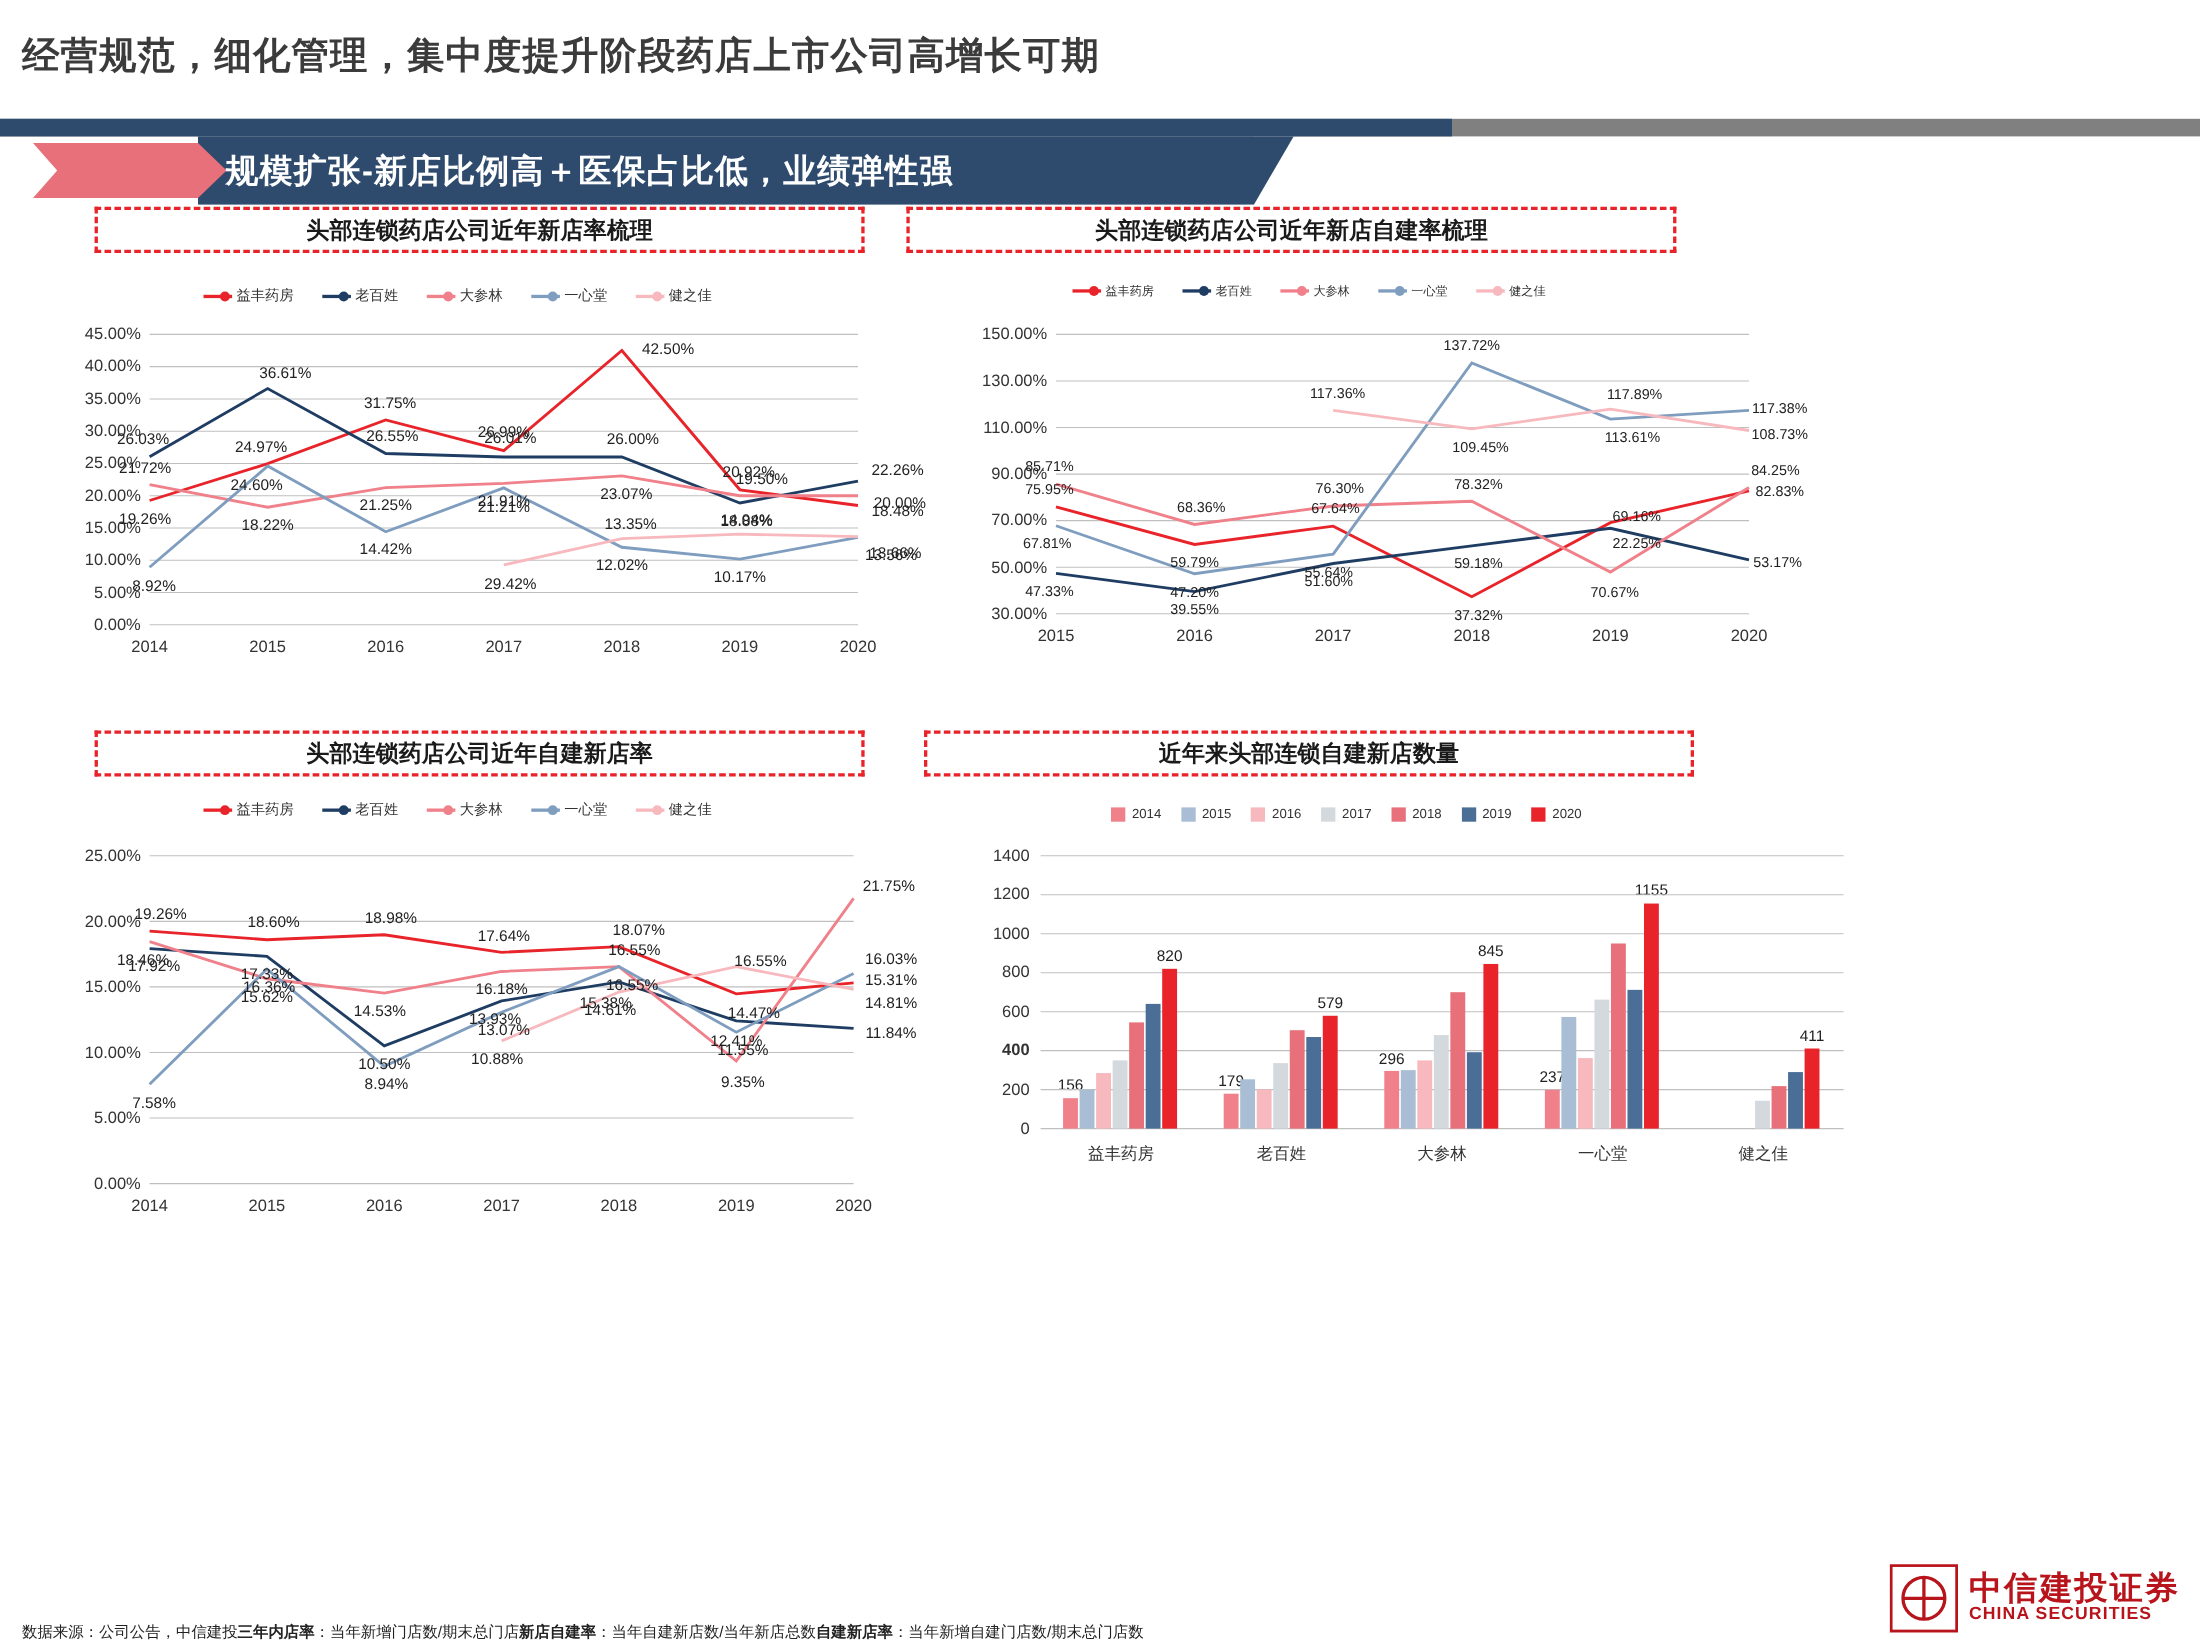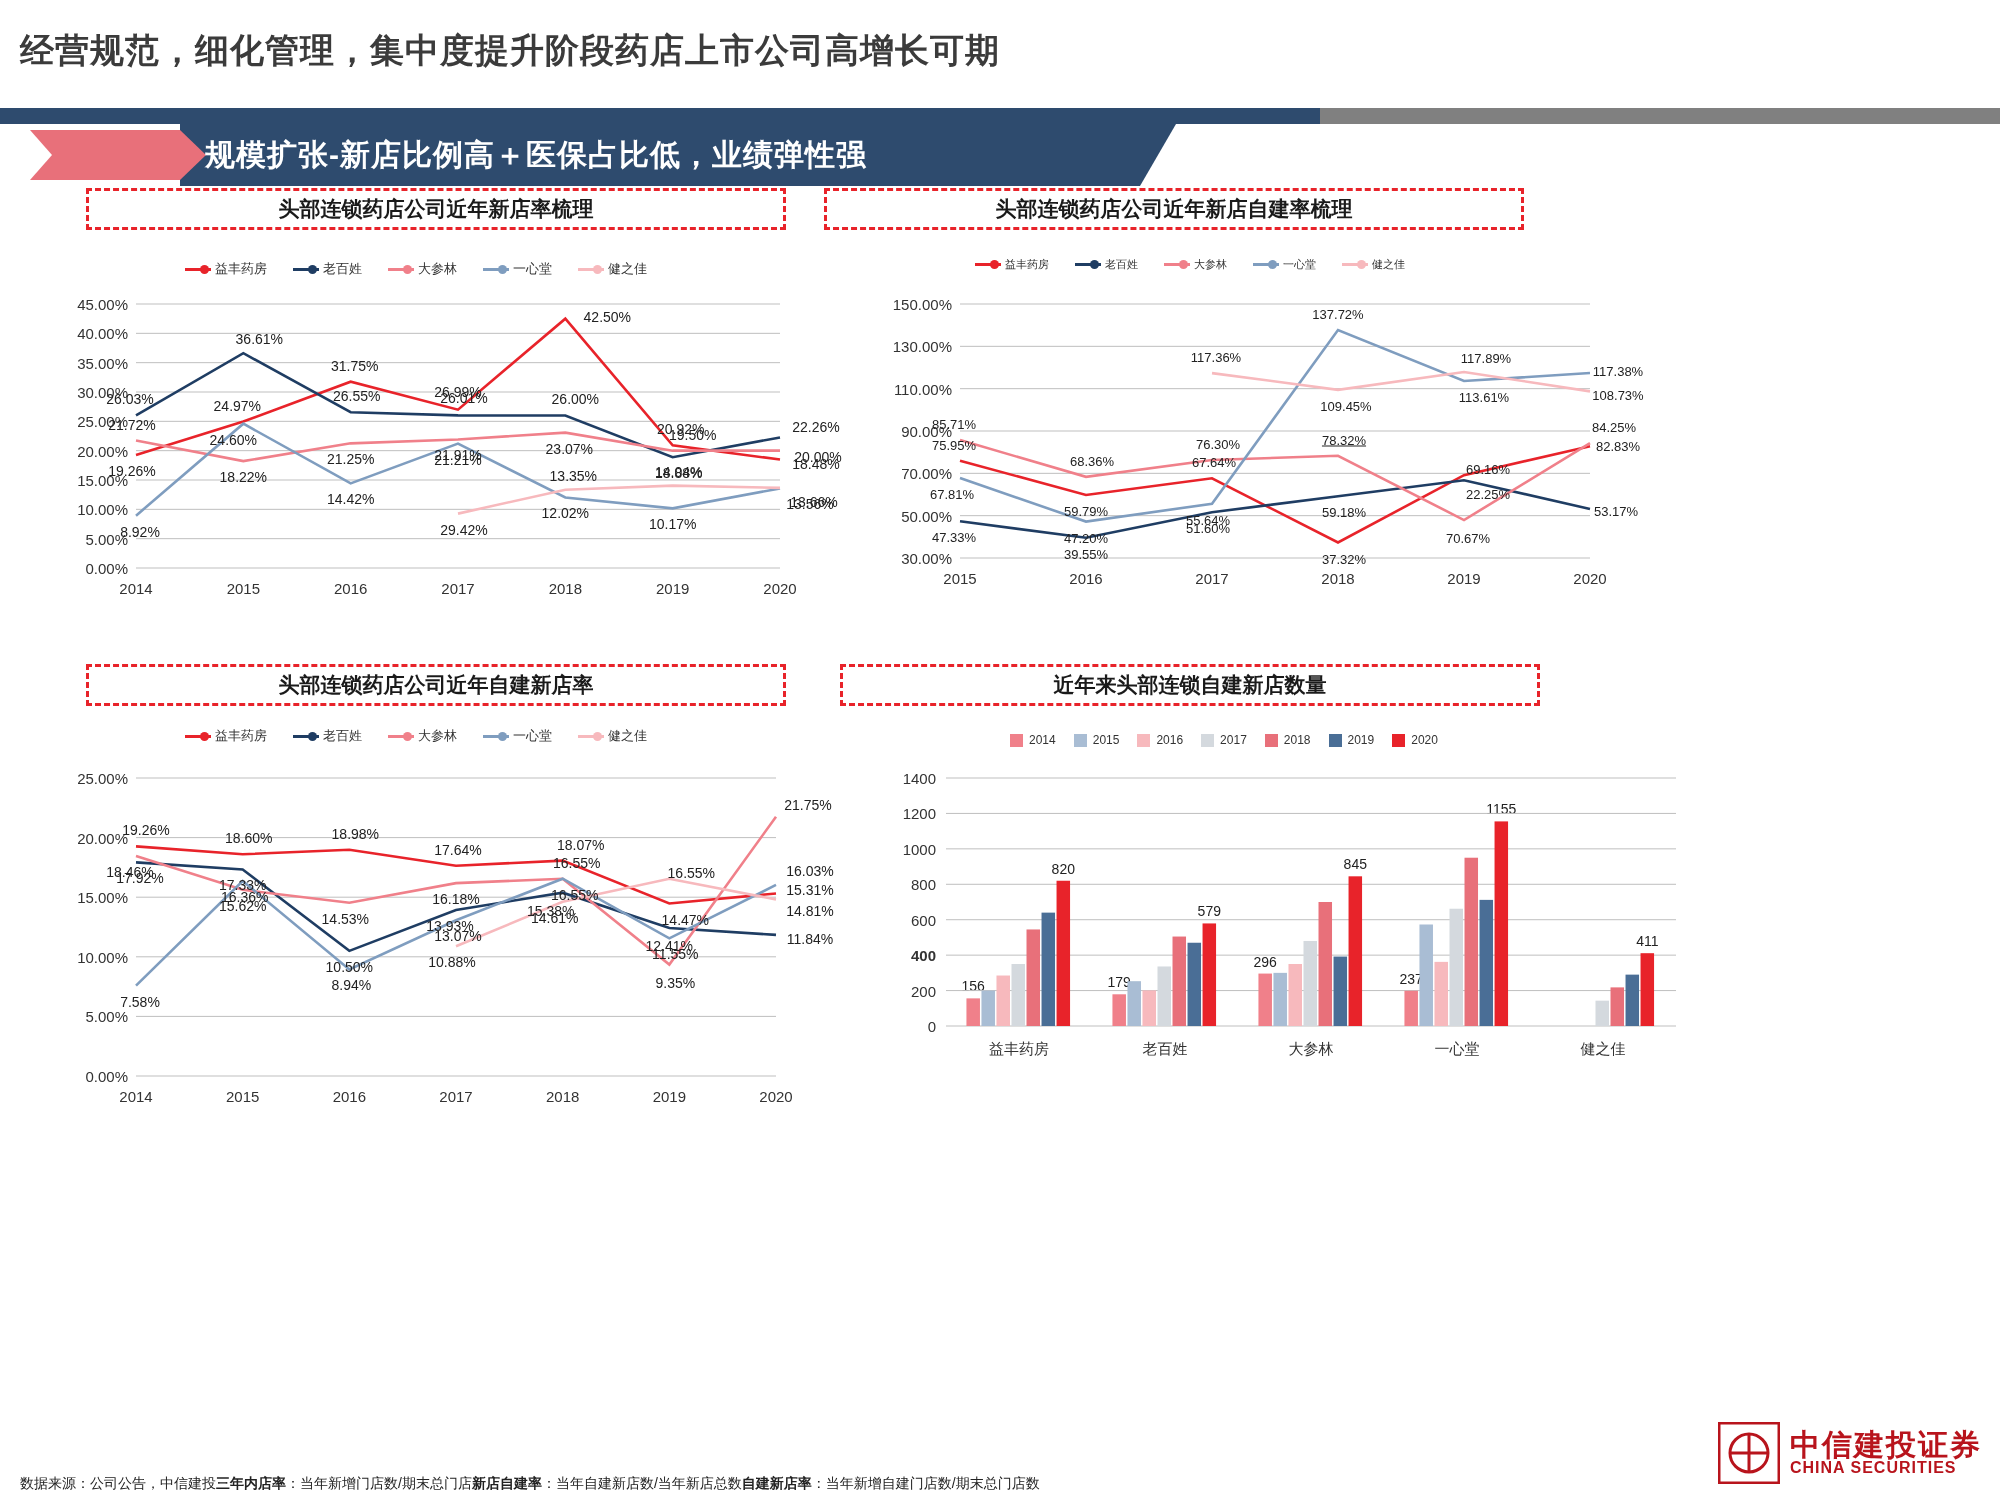--- a/index.html
+++ b/index.html
@@ -338,21 +338,21 @@
     <div class="dlabel dlabel-sm" style="left: 738px; top: 156.177px;">82.83%</div>
     <div class="dlabel dlabel-sm" style="left: 74px; top: 247.318px;">47.33%</div>
     <div class="dlabel dlabel-sm" style="left: 206px; top: 263.786px;">39.55%</div>
     <div class="dlabel dlabel-sm" style="left: 328px; top: 238.28px;">51.60%</div>
     <div class="dlabel dlabel-sm" style="left: 464px; top: 222.236px;">59.18%</div>
     <div class="dlabel dlabel-sm" style="left: 608px; top: 204.255px;">22.25%</div>
     <div class="dlabel dlabel-sm" style="left: 736px; top: 220.957px;">53.17%</div>
     <div class="dlabel dlabel-sm" style="left: 74px; top: 134.081px;">85.71%</div>
     <div class="dlabel dlabel-sm" style="left: 212px; top: 170.805px;">68.36%</div>
     <div class="dlabel dlabel-sm" style="left: 338px; top: 153.998px;">76.30%</div>
-    <div class="dlabel dlabel-sm" style="left: 464px; top: 149.723px; text-decoration: underline;">78.32%</div>
+    <div class="dlabel dlabel-sm" style="left: 464px; top: 149.723px;">78.32%</div>
     <div class="dlabel dlabel-sm" style="left: 588px; top: 248.048px;">70.67%</div>
     <div class="dlabel dlabel-sm" style="left: 734px; top: 137.171px;">84.25%</div>
     <div class="dlabel dlabel-sm" style="left: 72px; top: 203.969px;">67.81%</div>
     <div class="dlabel dlabel-sm" style="left: 206px; top: 247.593px;">47.20%</div>
     <div class="dlabel dlabel-sm" style="left: 328px; top: 229.729px;">55.64%</div>
     <div class="dlabel dlabel-sm" style="left: 458px; top: 23.9927px;">137.72%</div>
     <div class="dlabel dlabel-sm" style="left: 604px; top: 107.025px;">113.61%</div>
     <div class="dlabel dlabel-sm" style="left: 738px; top: 81.0457px;">117.38%</div>
     <div class="dlabel dlabel-sm" style="left: 336px; top: 67.088px;">117.36%</div>
     <div class="dlabel dlabel-sm" style="left: 466px; top: 115.831px;">109.45%</div>

